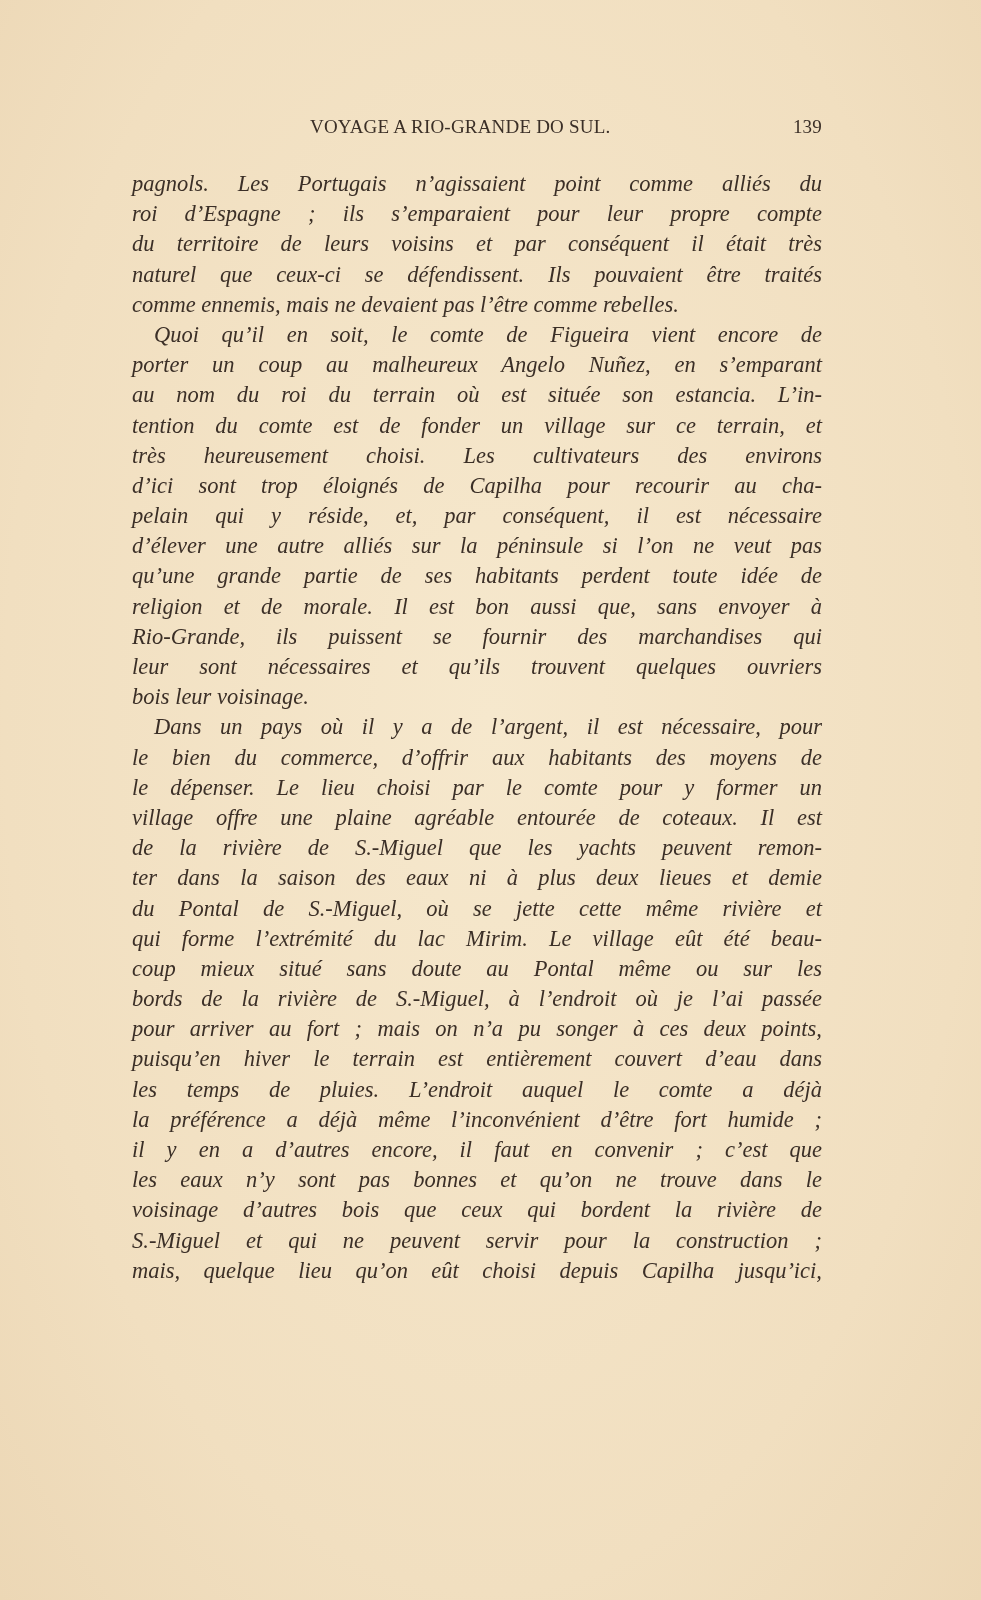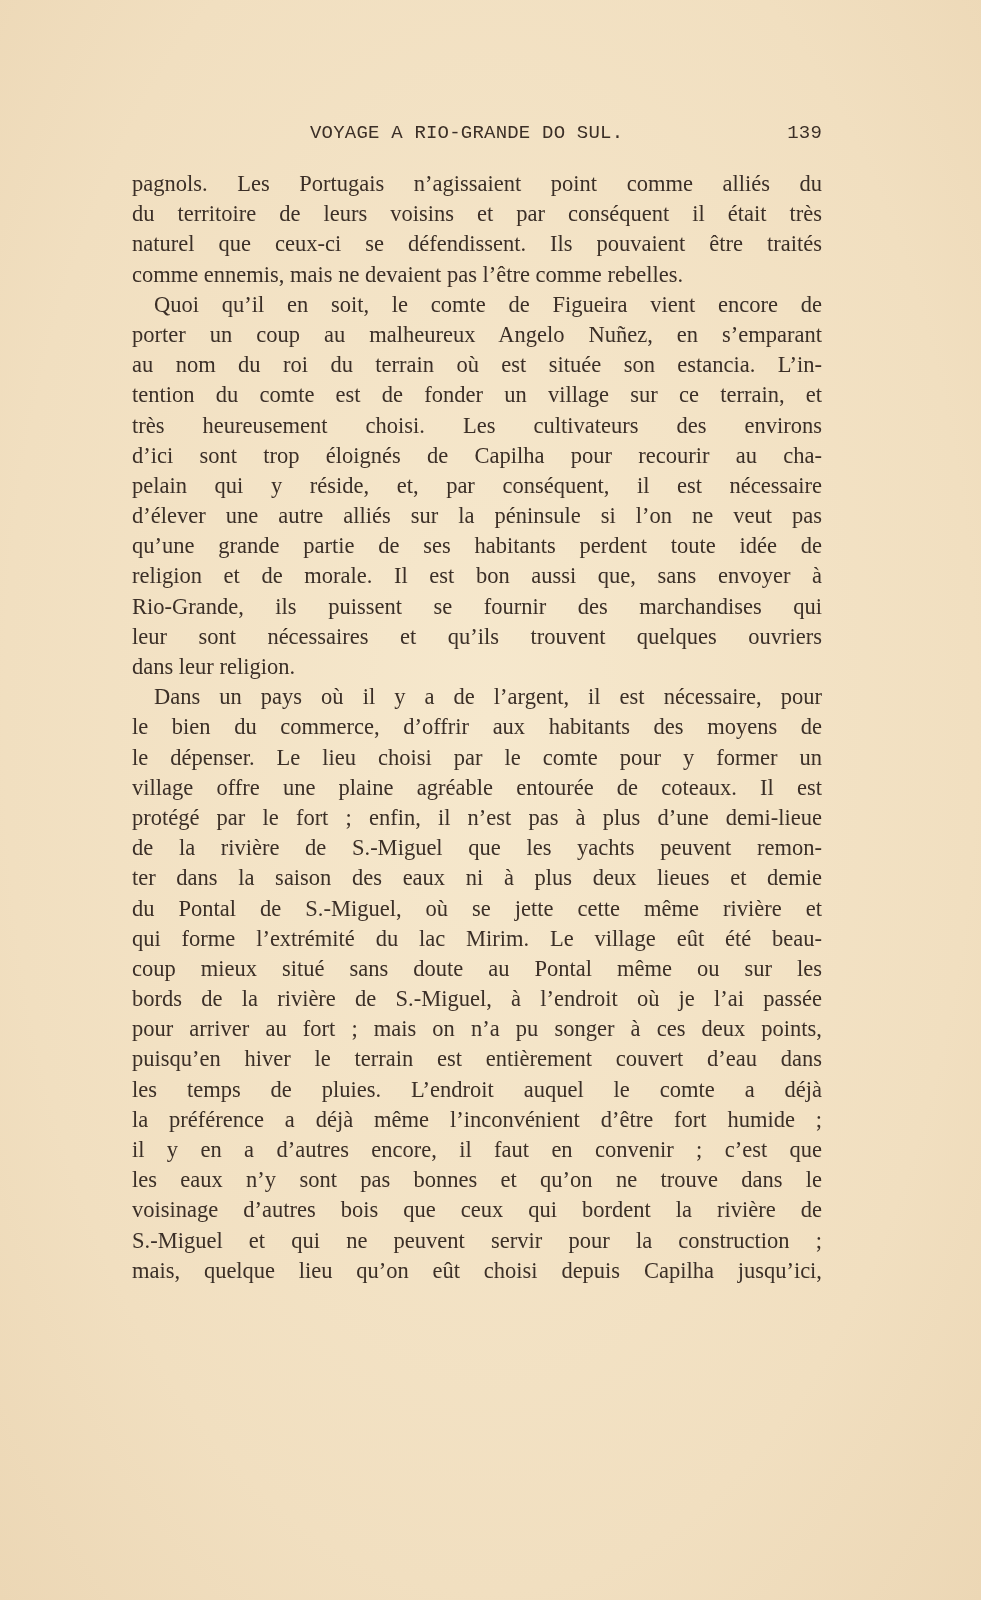--- a/index.html
+++ b/index.html
@@ -5,67 +5,67 @@
     html, body { margin: 0; padding: 0; }
     body {
       width: 981px; height: 1600px;
       background: #f3e3c6;
       background-image: radial-gradient(ellipse at 50% 45%, #f6e8cd 0%, #f1dfc0 70%, #ecd7b5 100%);
       position: relative; overflow: hidden;
       font-family: "Liberation Serif", "DejaVu Serif", serif;
       color: #3b2f27;
     }
     .header {
-      position: absolute; top: 118px; left: 132px; width: 690px; height: 30px;
-      font-size: 19px; letter-spacing: 0.2px; font-family: Liberation Mono, monospace;
+      position: absolute; top: 112px; left: 132px; width: 690px; height: 30px;
+      font-size: 19px; letter-spacing: 0.2px;
     }
     .running-title { position: absolute; left: 178px; top: 4px; }
     .page-number { position: absolute; right: 0; top: 4px; }
     .body-text {
       position: absolute; top: 169px; left: 132px; width: 690px;
     }
     .line {
       display: block; height: 30.2px; line-height: 30.2px;
       font-size: 22.5px; text-align: justify; text-align-last: justify;
-      white-space: nowrap; overflow: visible;
+      white-space: nowrap; overflow: visible; font-style: italic;
     }
     .line.indent { text-indent: 22px; }
     .line.last { text-align-last: left; }
   </style>
 </head>
 <body>
 
 <div class="header">
   <span class="running-title">VOYAGE A RIO-GRANDE DO SUL.</span>
   <span class="page-number">139</span>
 </div>
 
 <div class="body-text">
   <span class="line">pagnols. Les Portugais n’agissaient point comme alliés du</span>
+  <span class="line">roi d’Espagne ; ils s’emparaient pour leur propre compte</span>
   <span class="line">du territoire de leurs voisins et par conséquent il était très</span>
   <span class="line">naturel que ceux-ci se défendissent. Ils pouvaient être traités</span>
   <span class="line last">comme ennemis, mais ne devaient pas l’être comme rebelles.</span>
   <span class="line indent">Quoi qu’il en soit, le comte de Figueira vient encore de</span>
   <span class="line">porter un coup au malheureux Angelo Nuñez, en s’emparant</span>
   <span class="line">au nom du roi du terrain où est située son estancia. L’in-</span>
   <span class="line">tention du comte est de fonder un village sur ce terrain, et</span>
   <span class="line">très heureusement choisi. Les cultivateurs des environs</span>
   <span class="line">d’ici sont trop éloignés de Capilha pour recourir au cha-</span>
   <span class="line">pelain qui y réside, et, par conséquent, il est nécessaire</span>
   <span class="line">d’élever une autre alliés sur la péninsule si l’on ne veut pas</span>
   <span class="line">qu’une grande partie de ses habitants perdent toute idée de</span>
   <span class="line">religion et de morale. Il est bon aussi que, sans envoyer à</span>
   <span class="line">Rio-Grande, ils puissent se fournir des marchandises qui</span>
   <span class="line">leur sont nécessaires et qu’ils trouvent quelques ouvriers</span>
-  <span class="line last">dans leur religion.</span>
+  <span class="line last">bois leur voisinage.</span>
   <span class="line indent">Dans un pays où il y a de l’argent, il est nécessaire, pour</span>
   <span class="line">le bien du commerce, d’offrir aux habitants des moyens de</span>
   <span class="line">le dépenser. Le lieu choisi par le comte pour y former un</span>
   <span class="line">village offre une plaine agréable entourée de coteaux. Il est</span>
-  <span class="line">protégé par le fort ; enfin, il n’est pas à plus d’une demi-lieue</span>
   <span class="line">de la rivière de S.-Miguel que les yachts peuvent remon-</span>
   <span class="line">ter dans la saison des eaux ni à plus deux lieues et demie</span>
   <span class="line">du Pontal de S.-Miguel, où se jette cette même rivière et</span>
   <span class="line">qui forme l’extrémité du lac Mirim. Le village eût été beau-</span>
   <span class="line">coup mieux situé sans doute au Pontal même ou sur les</span>
   <span class="line">bords de la rivière de S.-Miguel, à l’endroit où je l’ai passée</span>
   <span class="line">pour arriver au fort ; mais on n’a pu songer à ces deux points,</span>
   <span class="line">puisqu’en hiver le terrain est entièrement couvert d’eau dans</span>
   <span class="line">les temps de pluies. L’endroit auquel le comte a déjà</span>
   <span class="line">la préférence a déjà même l’inconvénient d’être fort humide ;</span>

